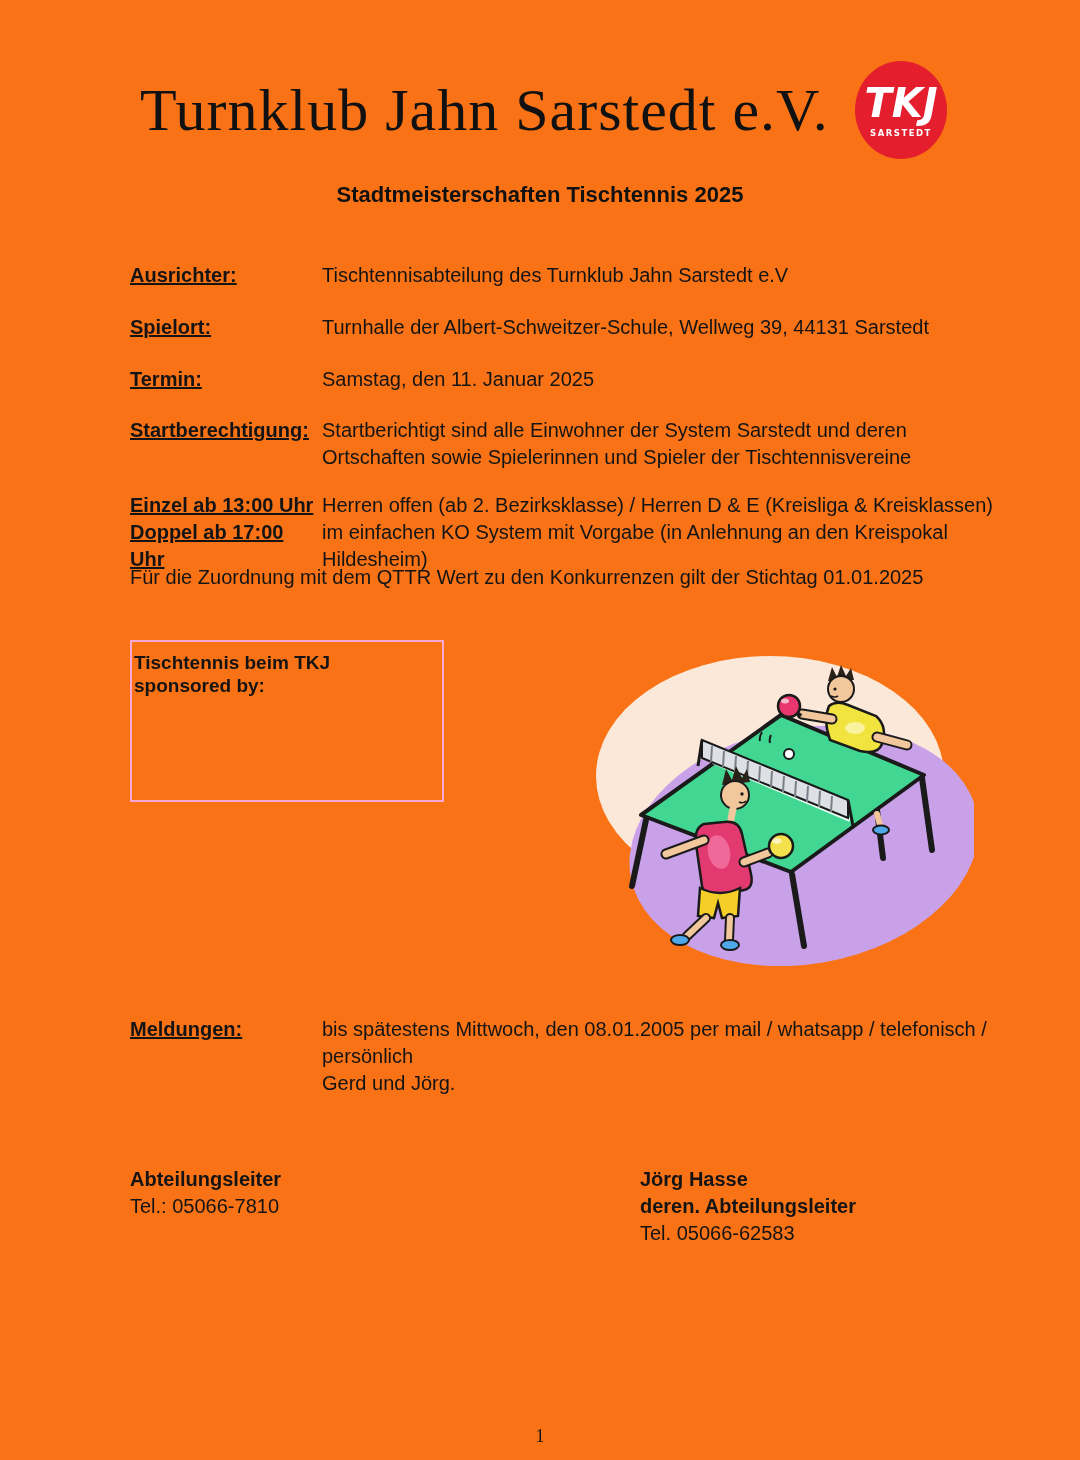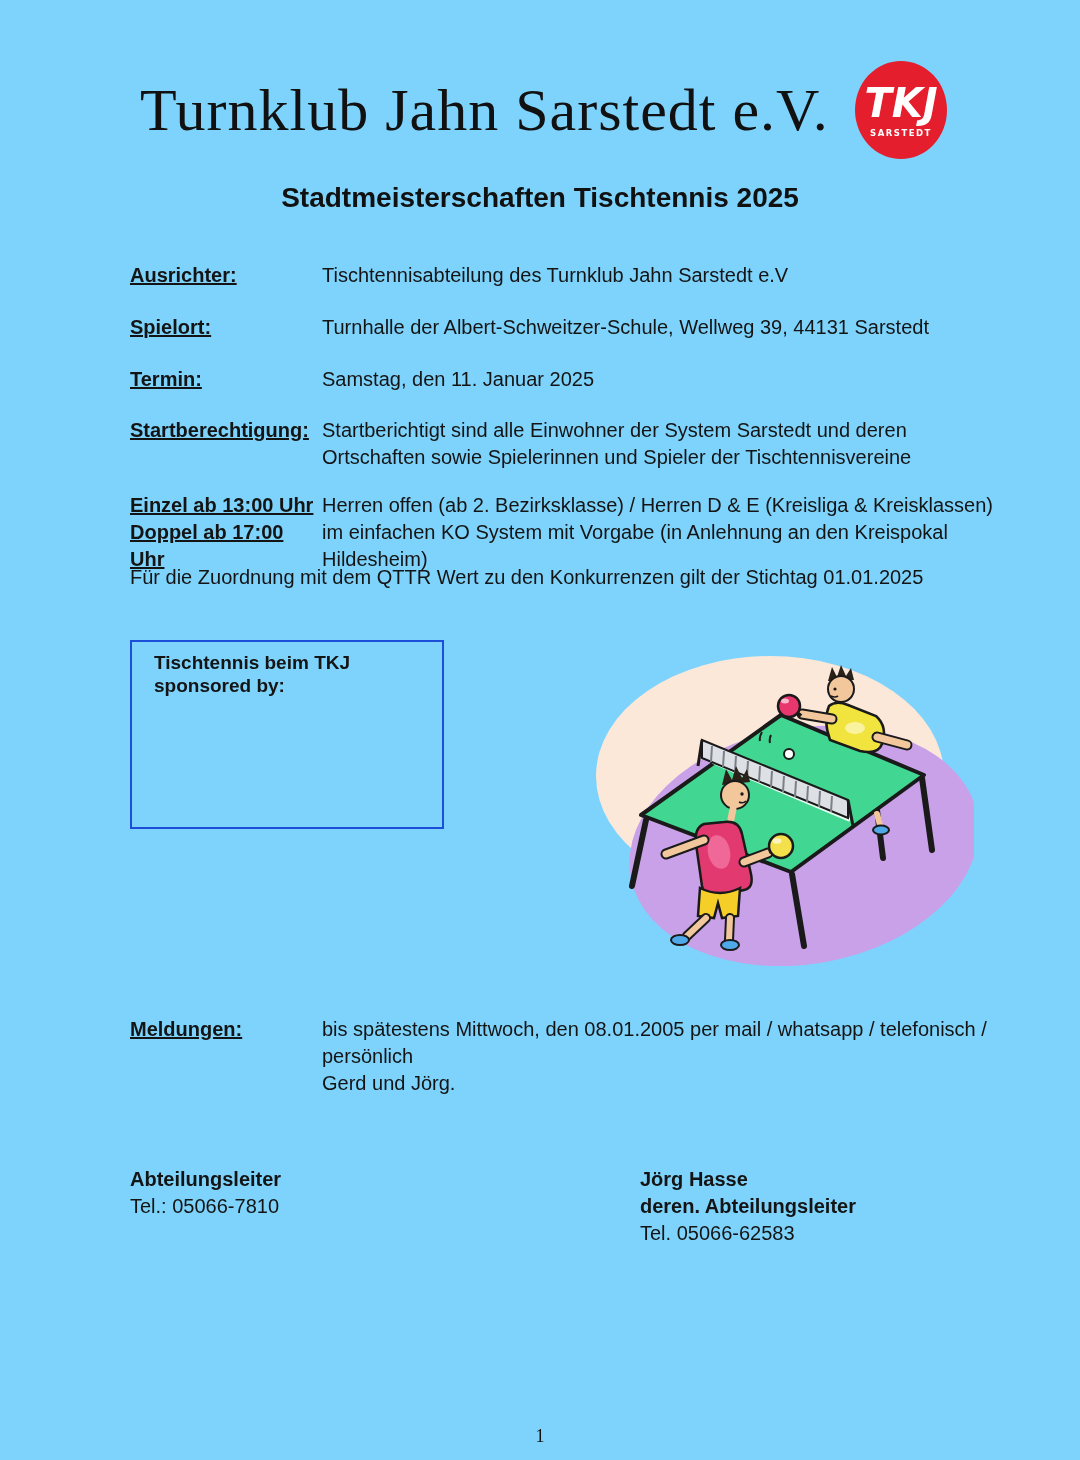--- a/index.html
+++ b/index.html
@@ -1,33 +1,33 @@
 <!DOCTYPE html>
 <html><head>
 <meta charset="utf-8">
 <style>
   html,body{margin:0;padding:0;background:#ffffff;}
-  .page{position:relative;width:1080px;height:1460px;background:#7dd3fc;
+  .page{position:relative;width:1080px;height:1460px;background:#f97316;
         font-family:"Liberation Sans",sans-serif;color:#141414;overflow:hidden;}
 
   .title{position:absolute;left:140px;top:76px;font-family:"Liberation Serif",serif;
          font-size:60px;font-weight:400;letter-spacing:1px;white-space:nowrap;color:#111;}
   .logo{position:absolute;left:854px;top:60px;width:94px;height:100px;}
 
   .subtitle{position:absolute;left:0;top:182px;width:1080px;text-align:center;
-            font-weight:bold;font-size:28px;color:#111;}
+            font-weight:bold;font-size:22px;color:#111;}
 
   .row{position:absolute;left:130px;width:900px;font-size:20px;line-height:27px;}
   .row .lbl{position:absolute;left:0;top:0;font-weight:bold;width:190px;text-decoration:underline;}
   .row .val{position:absolute;left:192px;top:0;width:700px;}
   .r0{top:262px}.r1{top:314px}.r2{top:366px}.r3{top:417px}.r4{top:492px}
   .note{position:absolute;left:130px;top:566px;font-size:20px;text-align:center;}
 
-  .sponsorbox{position:absolute;left:130px;top:640px;width:314px;height:189px;
-              border:2px solid #1d4ed8;box-sizing:border-box;padding:9px 6px 0 22px;}
+  .sponsorbox{position:absolute;left:130px;top:640px;width:314px;height:162px;
+              border:2px solid #f9a8d4;box-sizing:border-box;padding:9px 6px 0 2px;}
   .sponsorbox .head{font-weight:bold;font-size:19px;line-height:23px;white-space:pre-wrap;}
   .sponsorbox ul{margin:1px 0 0;padding:0;list-style:none;font-size:19px;line-height:21px;}
 
   .illustration{position:absolute;left:592px;top:648px;width:382px;height:318px;}
 
   .meld{top:1016px;}
   .contact{position:absolute;top:1166px;font-size:20px;line-height:27px;width:420px;}
   .contact .b{font-weight:bold;}
   .c-left{left:130px;}
   .c-right{left:640px;}

